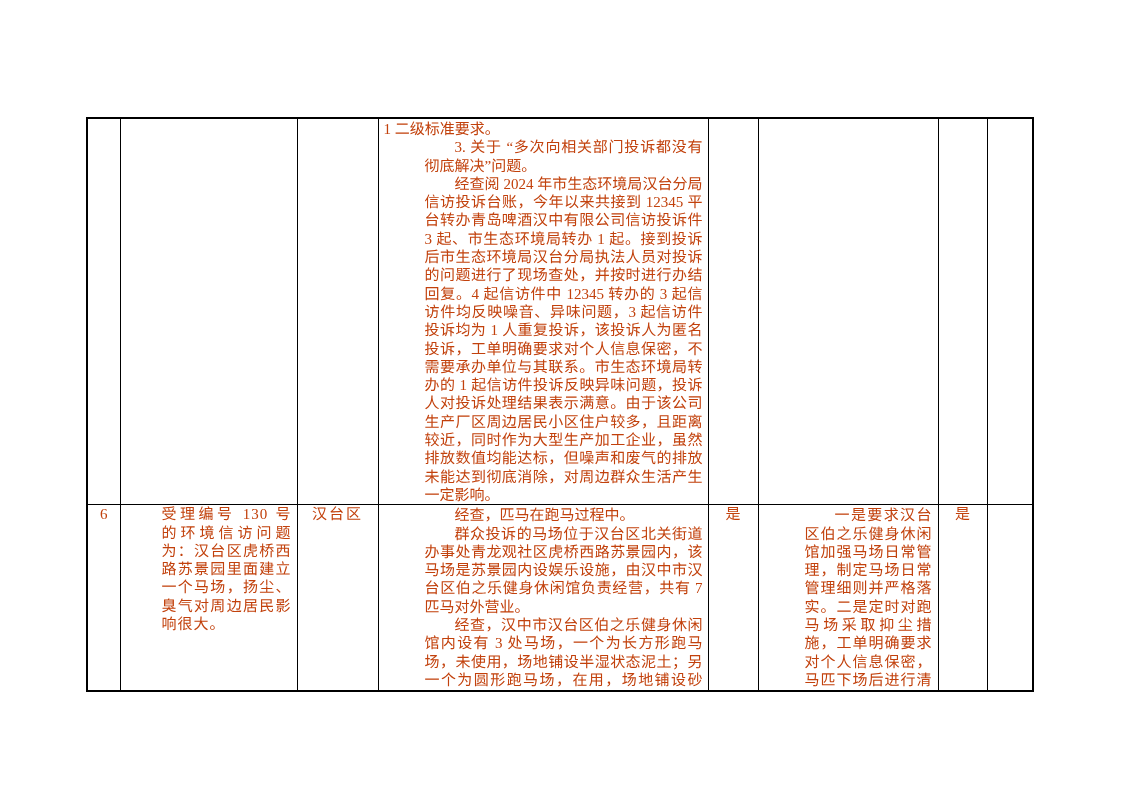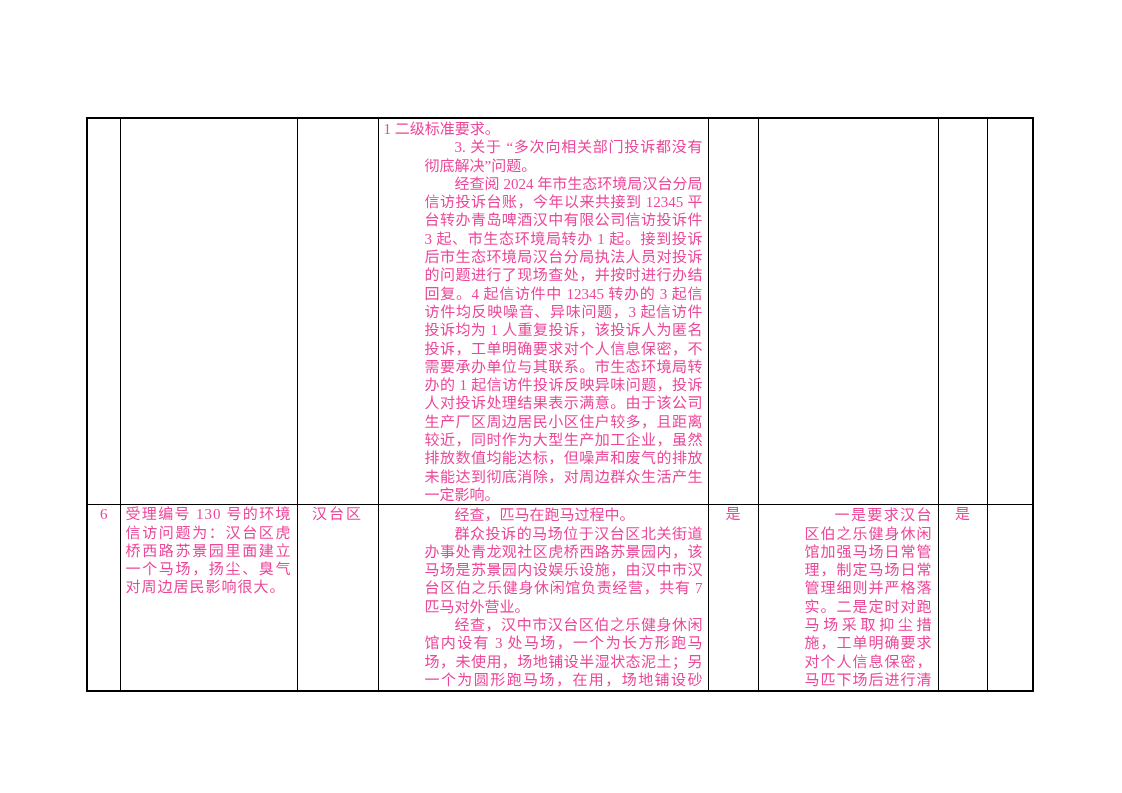--- a/index.html
+++ b/index.html
@@ -1,21 +1,21 @@
 <!DOCTYPE html>
 <html lang="zh-CN"><head>
 <meta charset="utf-8">
 <style>
   html,body { margin:0; padding:0; background:#ffffff; }
   .page {
     position:relative;
     width:1122px; height:793px;
     background:#ffffff;
     font-family:"Liberation Serif","DejaVu Serif",serif;
-    color:#ec4899;
+    color:#c2410c;
     overflow:hidden;
   }
   table.doc {
     position:absolute;
     left:86px; top:117px;
     border-collapse:collapse;
     table-layout:fixed;
     border:2px solid #000000;
   }
   table.doc td {
@@ -28,21 +28,21 @@
   }
   td.mid {
     vertical-align:middle;
     text-align:center;
   }
   .pad { padding:1px 5px 0 5px; }
   p { margin:0; text-align:justify; }
   .ind { text-indent:2em;margin-left:41px; }
   .clip-invest { height:183px; overflow:hidden; }
   .clip-measures { height:184px; overflow:hidden; letter-spacing:1px; }
-  .complaint-text { padding:0 5px; letter-spacing:1px; }
+  .complaint-text { padding:0 5px; letter-spacing:1px;margin-left:36px; }
   .region-text { letter-spacing:2px; }
 </style>
 </head>
 <body>
 
 <div class="page">
   <table class="doc">
     <colgroup>
       <col style="width:33px">
       <col style="width:177px">

